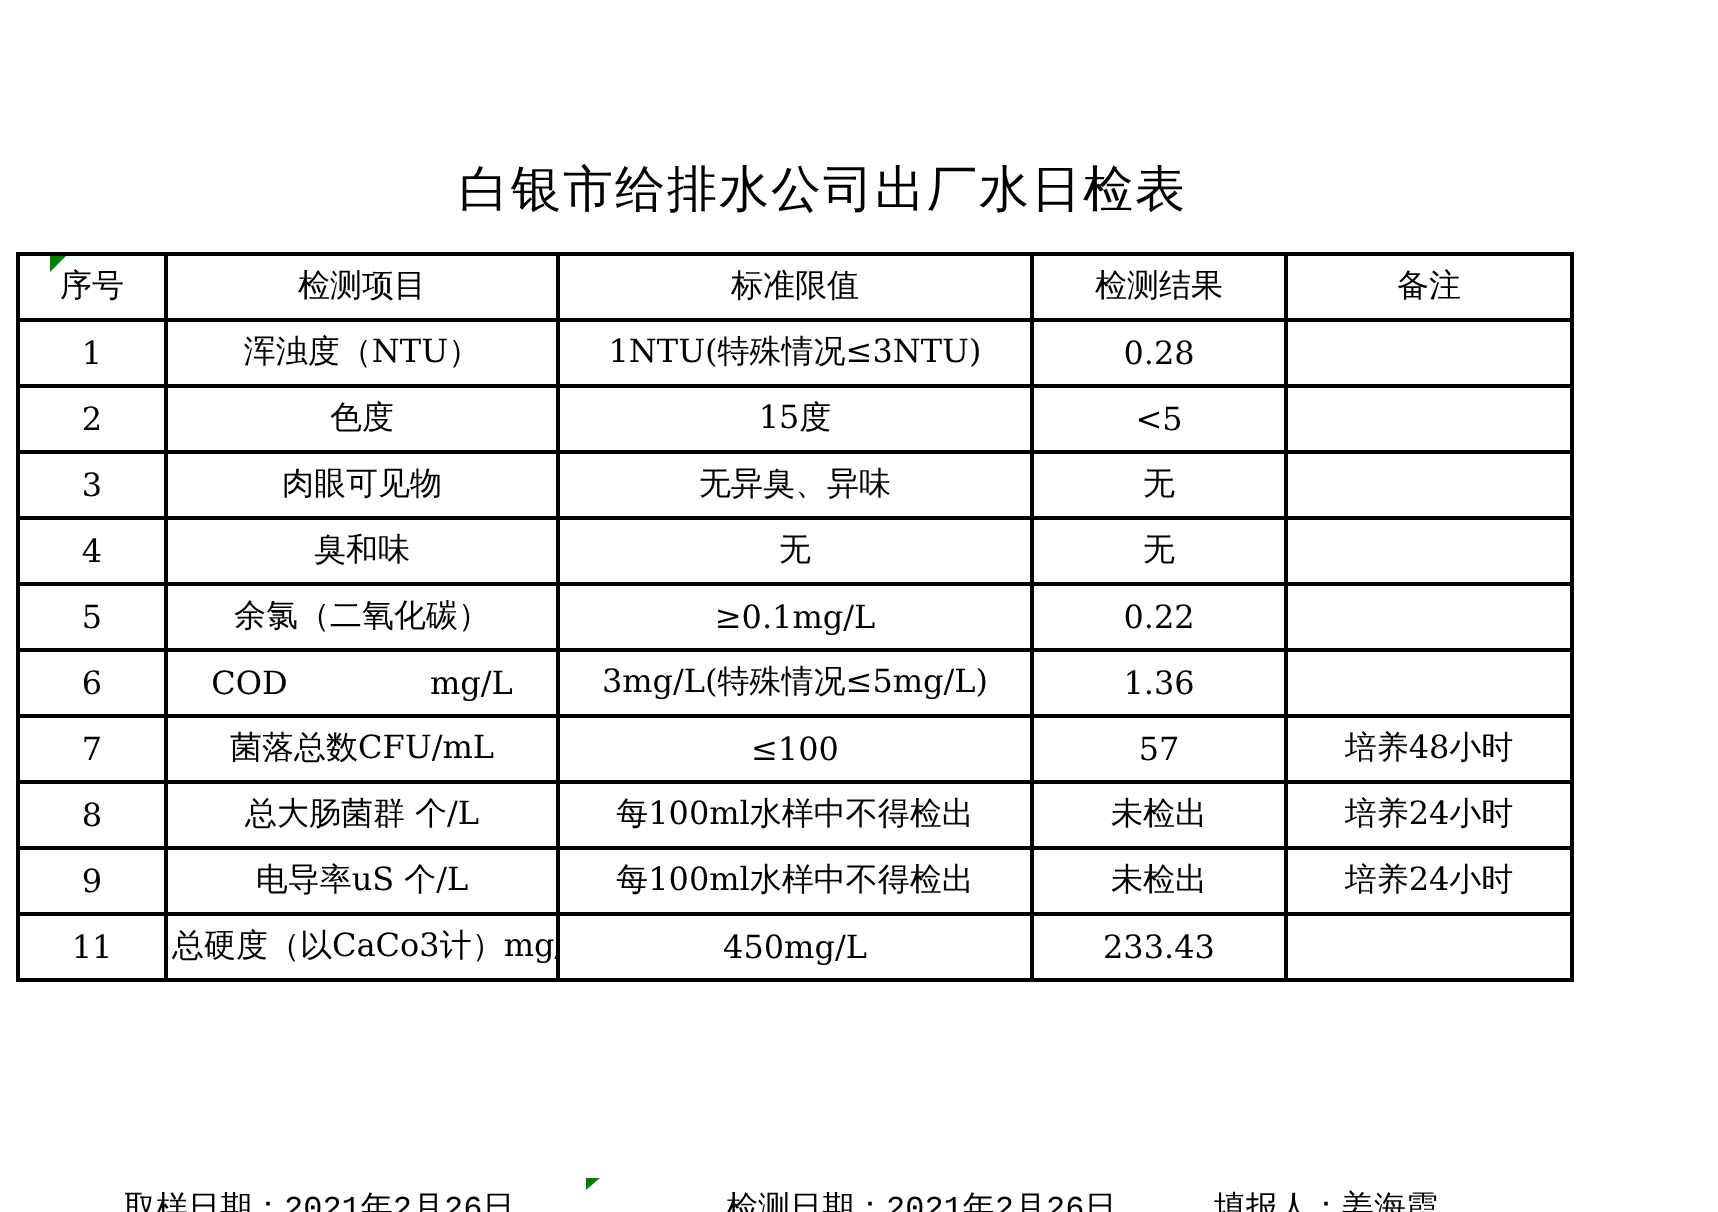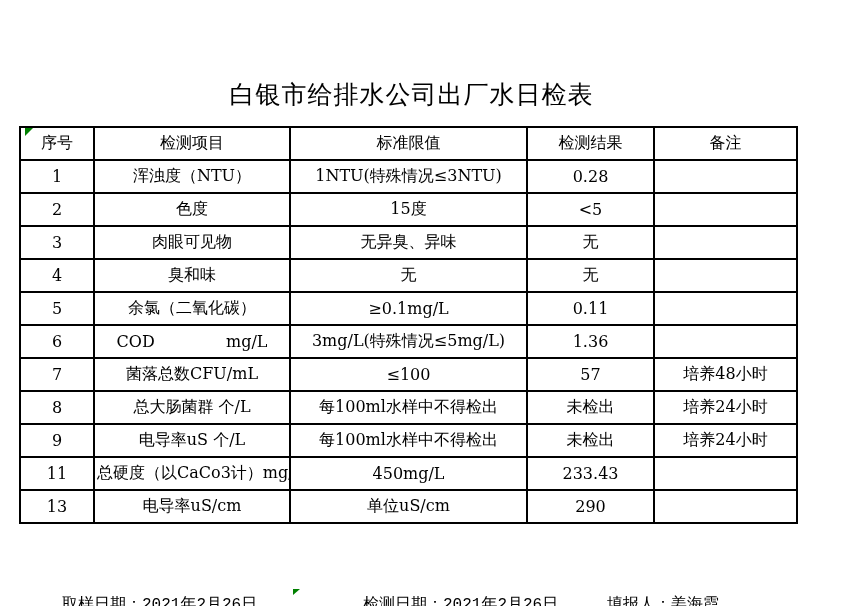--- a/index.html
+++ b/index.html
@@ -8,21 +8,21 @@
     font-family:"DejaVu Sans","Liberation Sans",sans-serif;
     -webkit-font-smoothing:none;
   }
   .page{position:relative;width:859px;height:606px;background:#ffffff;overflow:hidden;margin-top:48px;}
   .title{
     position:absolute;left:23px;top:32px;width:777px;
     text-align:center;font-size:25px;line-height:30px;letter-spacing:1px;
     font-family:"DejaVu Serif","Liberation Serif",serif;
   }
   table.sheet{
-    position:absolute;left:19px;top:78px;width:777px;
+    position:absolute;left:8px;top:78px;width:777px;
     border-collapse:collapse;table-layout:fixed;
   }
   table.sheet th, table.sheet td{
     border:2px solid #000000;
     height:29px;padding:0 2px;
     text-align:center;vertical-align:middle;
     font-size:16px;font-weight:normal;
     white-space:pre;overflow:hidden;
     font-family:"DejaVu Serif","Liberation Serif",serif;
   }
@@ -99,21 +99,21 @@
           <td>4</td>
           <td>臭和味</td>
           <td>无</td>
           <td>无</td>
           <td></td>
         </tr>
         <tr>
           <td>5</td>
           <td>余氯（二氧化碳）</td>
           <td>≥0.1mg/L</td>
-          <td>0.11</td>
+          <td>0.22</td>
           <td></td>
         </tr>
         <tr>
           <td>6</td>
           <td>COD              mg/L</td>
           <td>3mg/L(特殊情况≤5mg/L)</td>
           <td>1.36</td>
           <td></td>
         </tr>
         <tr>
@@ -137,27 +137,20 @@
           <td>未检出</td>
           <td>培养24小时</td>
         </tr>
         <tr>
           <td>11</td>
           <td>总硬度（以CaCo3计）mg/L</td>
           <td>450mg/L</td>
           <td>233.43</td>
           <td></td>
         </tr>
-        <tr>
-          <td>13</td>
-          <td>电导率uS/cm</td>
-          <td>单位uS/cm</td>
-          <td>290</td>
-          <td></td>
-        </tr>
       </tbody>
   </table>
 
   <span class="bottom-flag"></span>
   <span class="fill-handle"></span>
 
   <div class="footer-line">
     <span class="f-sampling">取样日期：2021年2月26日</span>
     <span class="f-test">检测日期：2021年2月26日</span>
     <span class="f-reporter">填报人：姜海霞</span>

